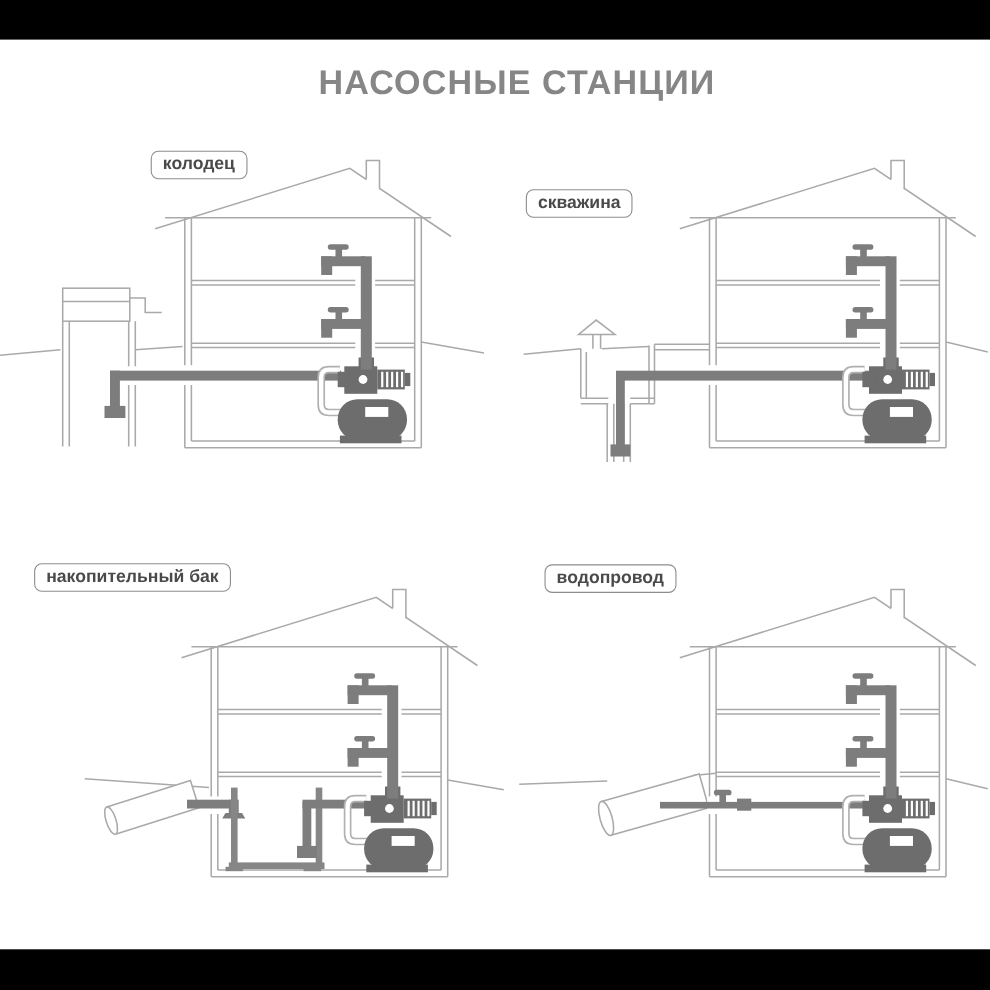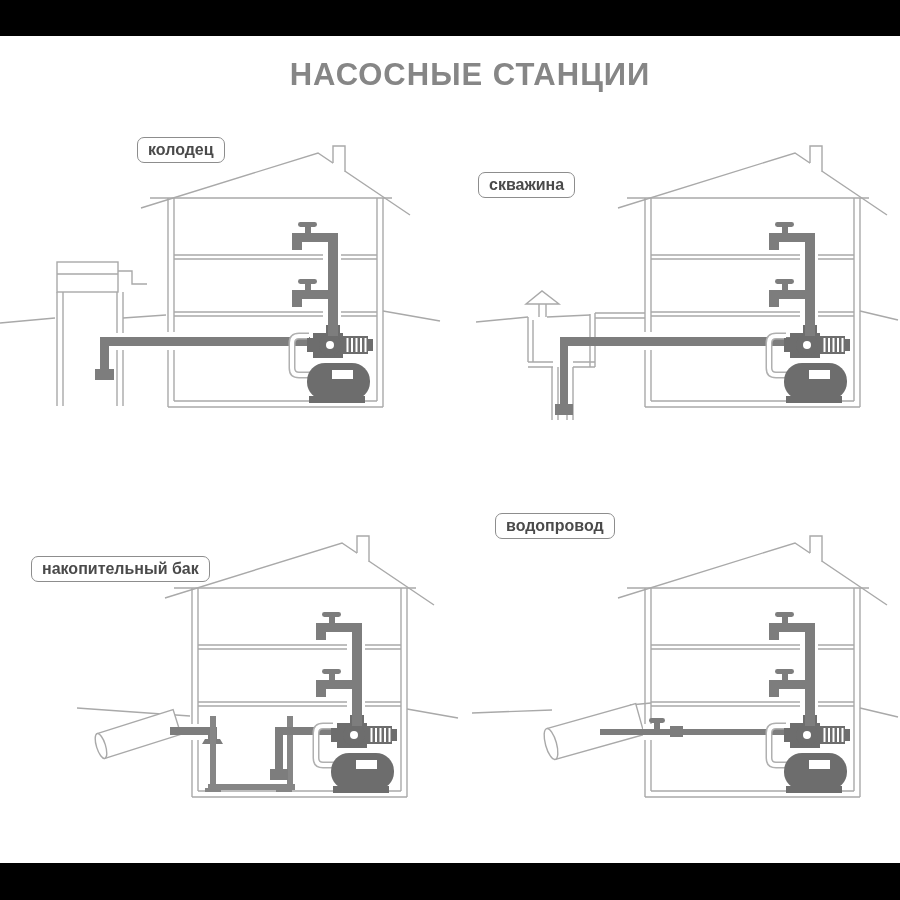--- a/index.html
+++ b/index.html
@@ -9,21 +9,21 @@
   .bar.top{top:0;height:36px;}
   .bar.bottom{top:863px;height:37px;}
   .title{position:absolute;top:57px;left:0;right:0;margin:0;text-align:center;
          font-size:31px;font-weight:bold;color:#868686;letter-spacing:1px;
          transform:translateX(20px);}
   .tag{position:absolute;display:inline-block;background:#fff;border:1.5px solid #8d8d8d;
        border-radius:7px;padding:4px 10px;font-size:16px;font-weight:bold;color:#4a4a4a;
        line-height:1;white-space:nowrap;}
   .tag.well{left:137px;top:137px;}
   .tag.borehole{left:478px;top:136px;margin-top:36px;}
-  .tag.tank{left:31px;top:512px;margin-top:44px;}
+  .tag.tank{left:31px;top:512px;}
   .tag.main{left:495px;top:513px;}
   svg.art{position:absolute;left:0;top:0;}
 </style>
 </head>
 <body>
 
 <div class="canvas">
 
   <div class="bar top"></div>
   <div class="bar bottom"></div>

